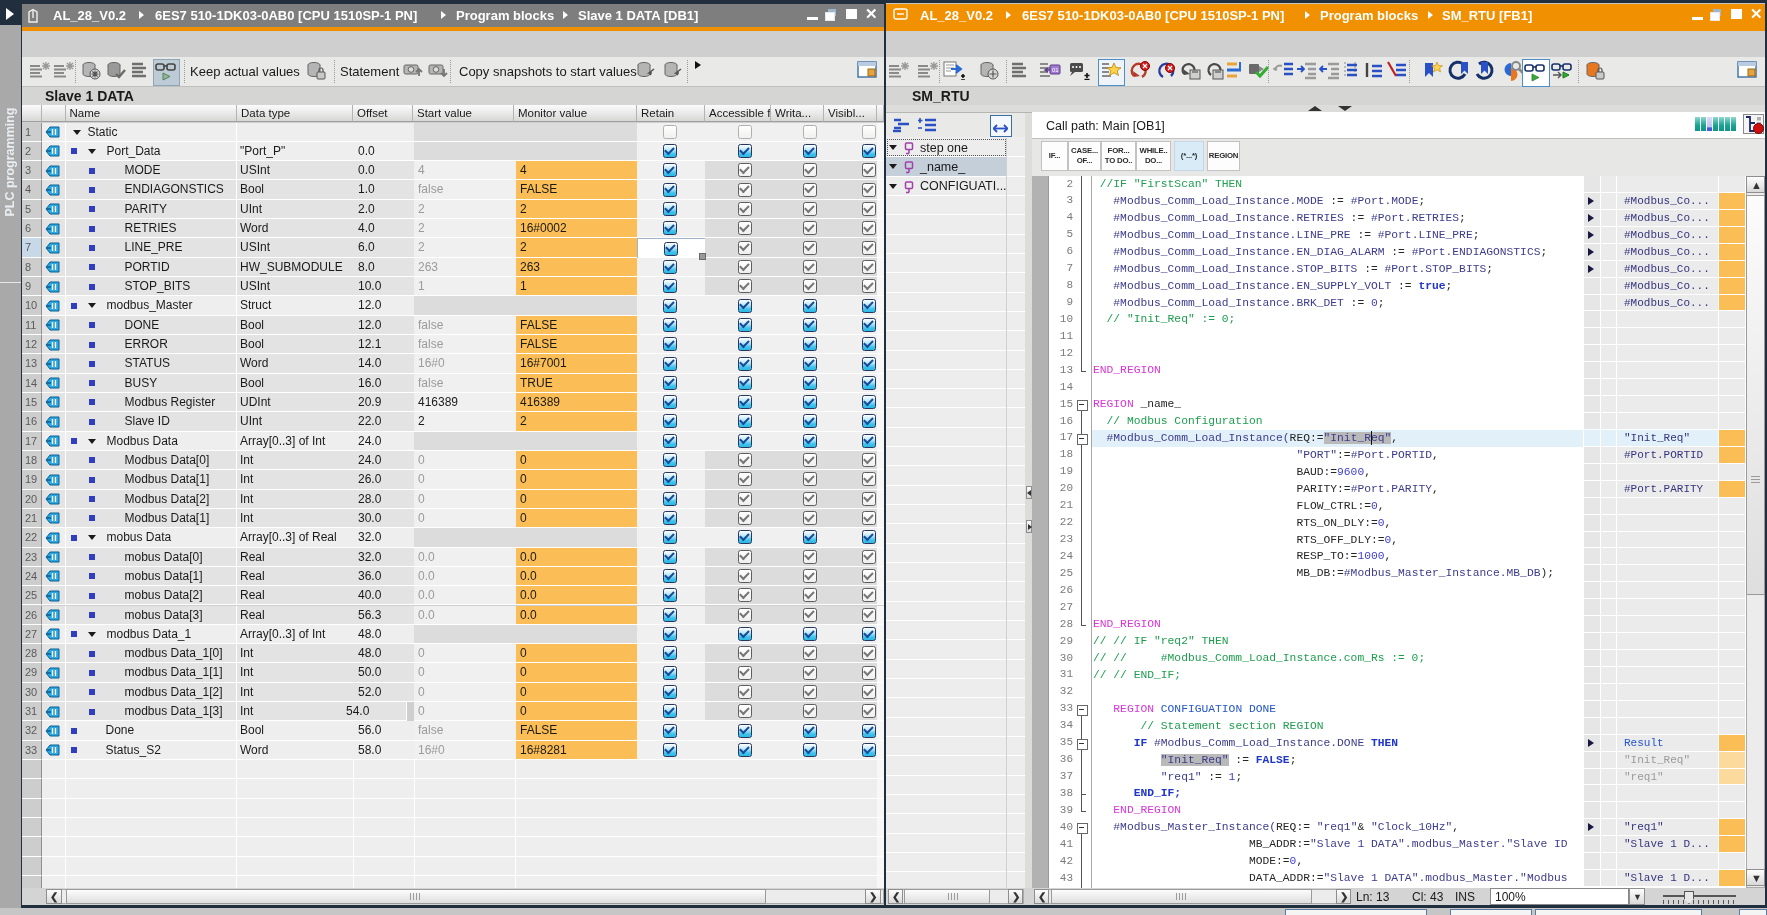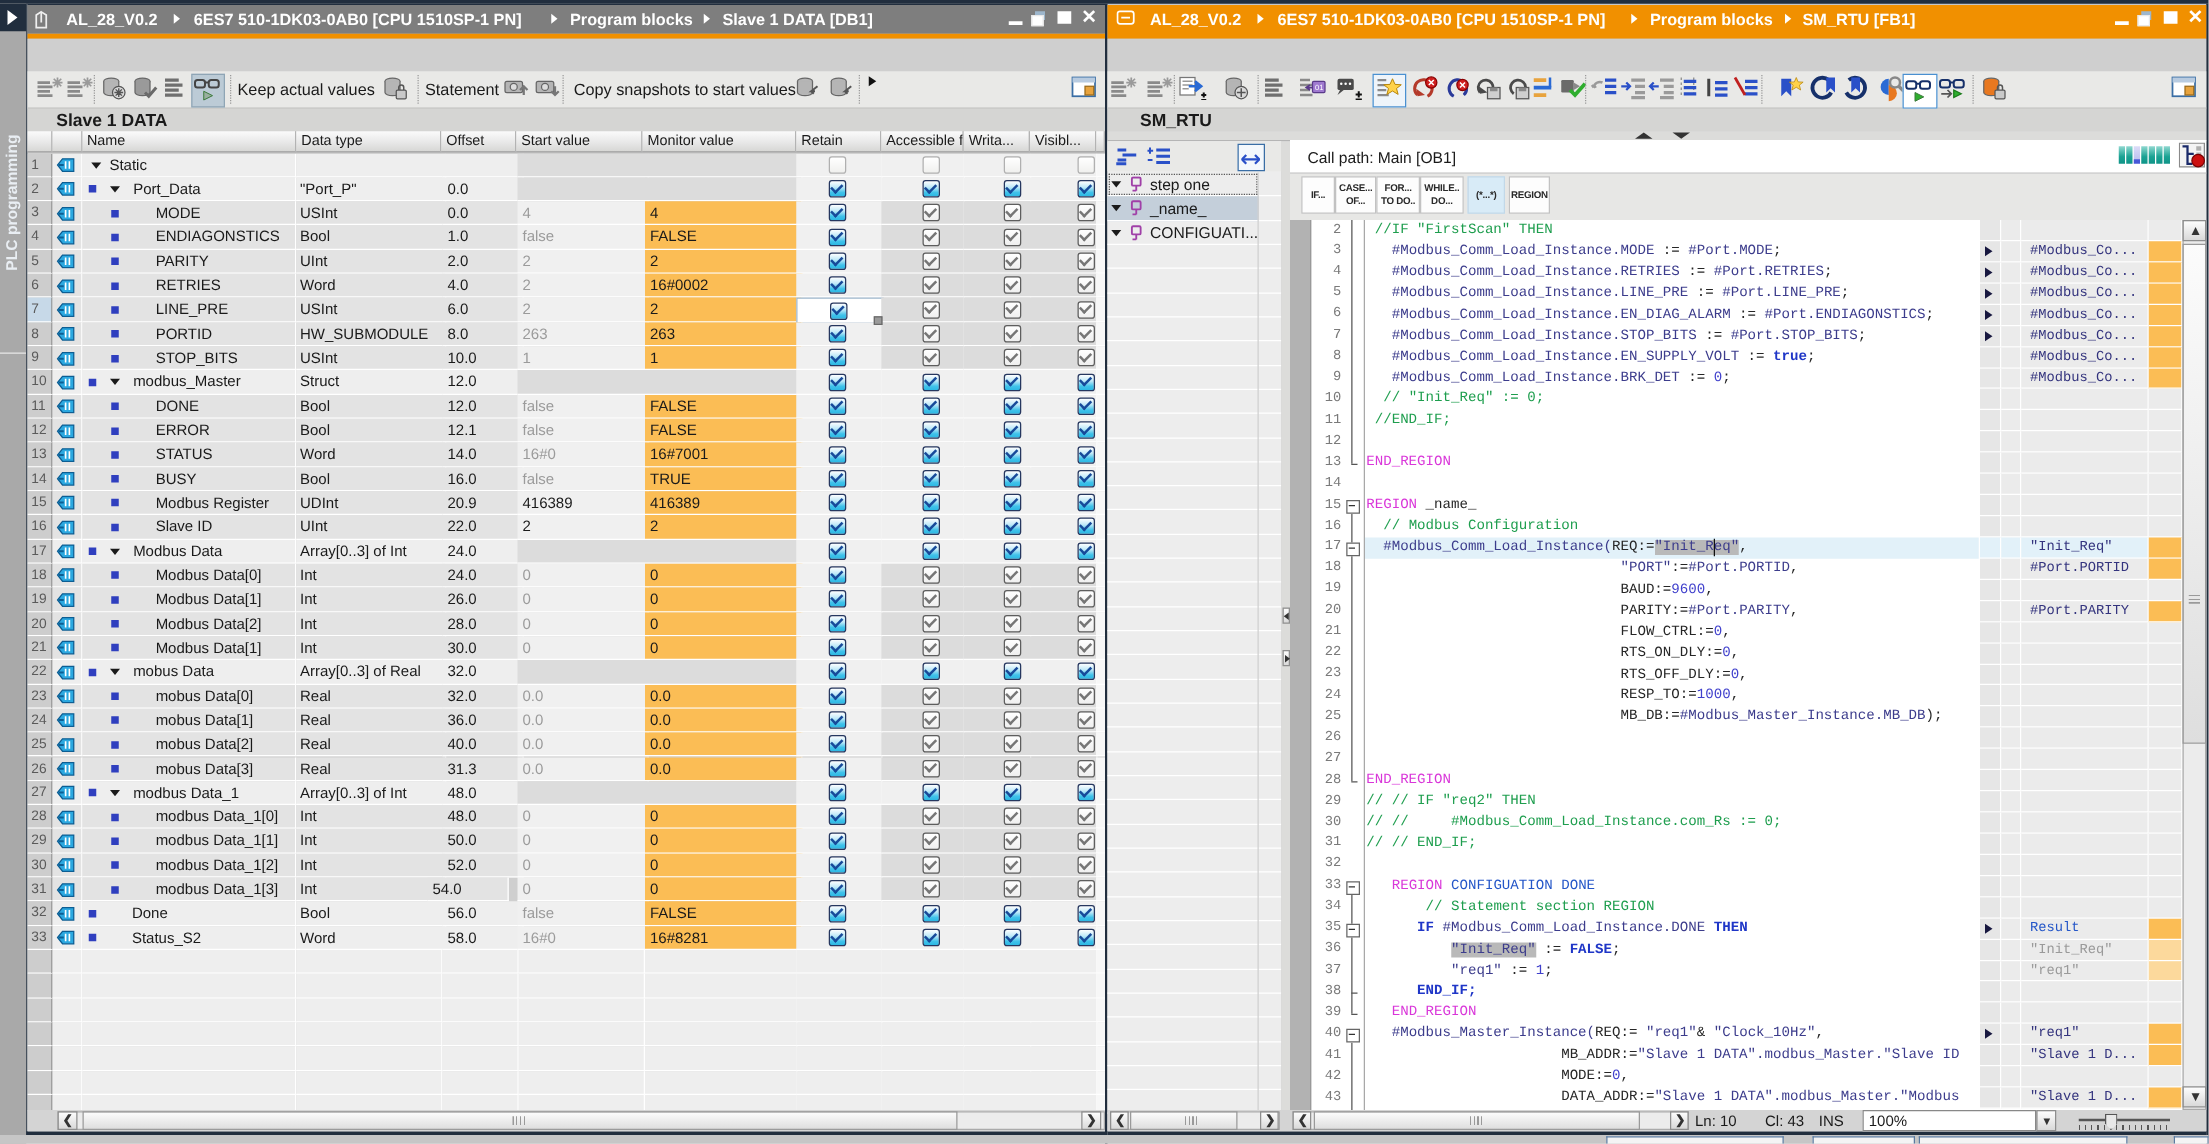--- a/index.html
+++ b/index.html
@@ -971,21 +971,21 @@
             <path d="M5 1 h9 v10 h-9 l-4-5 z" fill="#2ba8e0" stroke="#0d5e93" stroke-width="1"></path>
             <path d="M7.5 3 v6 M10.5 3 v6" stroke="#fff" stroke-width="1.3"></path>
             <path d="M2 6 h4" stroke="#0d5e93" stroke-width="1.6"></path>
           </svg>
         </div>
         <div class="cell" style="left:43.5px;width:170.5px;background:#e3e3e3">
           <span class="sq" style="left:23px"></span>
           <span style="position:absolute;left:59px">mobus Data[3]</span>
         </div>
         <div class="cell" style="left:215px;width:116px;background:#e3e3e3;padding-left:3px">Real</div>
-        <div class="cell" style="left:332px;width:60px;background:#e3e3e3;padding-left:4px">31.3</div>
+        <div class="cell" style="left:332px;width:60px;background:#e3e3e3;padding-left:4px">56.3</div>
         <div class="cell gray" style="left:392px;width:100px;background:#f0f0f0;padding-left:4px">0.0</div>
         <div class="cell" style="left:494px;width:121px;background:#fbbd55;padding-left:4px">0.0</div>
         <div class="cell" style="left:615px;width:68px;background:#f0f0f0;">
           <span class="cb b" style="left:25.5px"></span>
         </div>
         <div class="cell" style="left:683px;width:66px;background:#dcdcdc;">
           <span class="cb g" style="left:32.5px"></span>
         </div>
         <div class="cell" style="left:749px;width:53px;background:#dcdcdc;">
           <span class="cb g" style="left:31.5px"></span>
@@ -1690,21 +1690,20 @@
       <div class="cl" style="left:61px;top:67.72px;width:490px;overflow:hidden">   <span class="vr">#Modbus_Comm_Load_Instance.EN_DIAG_ALARM</span> := <span class="vr">#Port.ENDIAGONSTICS</span>;</div>
       <div class="lnum" style="left:17px;top:86.15px">7</div>
       <div class="cl" style="left:61px;top:84.65px;width:490px;overflow:hidden">   <span class="vr">#Modbus_Comm_Load_Instance.STOP_BITS</span> := <span class="vr">#Port.STOP_BITS</span>;</div>
       <div class="lnum" style="left:17px;top:103.08px">8</div>
       <div class="cl" style="left:61px;top:101.58px;width:490px;overflow:hidden">   <span class="vr">#Modbus_Comm_Load_Instance.EN_SUPPLY_VOLT</span> := <span class="kw">true</span>;</div>
       <div class="lnum" style="left:17px;top:120.00999999999999px">9</div>
       <div class="cl" style="left:61px;top:118.50999999999999px;width:490px;overflow:hidden">   <span class="vr">#Modbus_Comm_Load_Instance.BRK_DET</span> := <span class="nm">0</span>;</div>
       <div class="lnum" style="left:17px;top:136.94px">10</div>
       <div class="cl" style="left:61px;top:135.44px;width:490px;overflow:hidden">  <span class="cm">// "Init_Req" := 0;</span></div>
       <div class="lnum" style="left:17px;top:153.87px">11</div>
-      <div class="cl" style="left:61px;top:152.37px;width:490px;overflow:hidden"> <span class="cm">//END_IF;</span></div>
       <div class="lnum" style="left:17px;top:170.8px">12</div>
       <div class="lnum" style="left:17px;top:187.73px">13</div>
       <div class="cl" style="left:61px;top:186.23px;width:490px;overflow:hidden"><span class="mg">END_REGION</span></div>
       <div class="lnum" style="left:17px;top:204.66px">14</div>
       <div class="lnum" style="left:17px;top:221.59px">15</div>
       <div class="cl" style="left:61px;top:220.09px;width:490px;overflow:hidden"><span class="mg">REGION</span> _name_</div>
       <div class="lnum" style="left:17px;top:238.51999999999998px">16</div>
       <div class="cl" style="left:61px;top:237.01999999999998px;width:490px;overflow:hidden">  <span class="cm">// Modbus Configuration</span></div>
       <div class="lnum" style="left:17px;top:255.45px">17</div>
       <div class="cl" style="left:61px;top:253.95px;width:490px;overflow:hidden">  <span class="vr">#Modbus_Comm_Load_Instance(</span>REQ:=<span class="vr"><span class="sel">"Init_Req"</span></span>,</div>
@@ -1977,21 +1976,21 @@
       <div class="abs" style="left:62px;top:5px;width:10px;height:7px;background:repeating-linear-gradient(90deg,#9a9a9a 0 1px,transparent 1px 3px)"></div>
       <div class="sbtn" style="left:122px;top:1px;width:15px;height:15px"></div>
       <div class="arrow" style="left:126px;top:4px;font-size:10px">❯</div>
       <div class="strack" style="left:148px;top:1px;width:317px;height:15px"></div>
       <div class="sbtn" style="left:148px;top:1px;width:15px;height:15px"></div>
       <div class="arrow" style="left:152px;top:4px;font-size:10px">❮</div>
       <div class="sthumb" style="left:165px;top:1px;width:261px;height:15px"></div>
       <div class="abs" style="left:290px;top:5px;width:10px;height:7px;background:repeating-linear-gradient(90deg,#9a9a9a 0 1px,transparent 1px 3px)"></div>
       <div class="sbtn" style="left:450px;top:1px;width:15px;height:15px"></div>
       <div class="arrow" style="left:454px;top:4px;font-size:10px">❯</div>
-      <div class="abs" style="left:470px;top:2px;font-size:12px;color:#1a1a1a">Ln: 10</div>
+      <div class="abs" style="left:470px;top:2px;font-size:12px;color:#1a1a1a">Ln: 13</div>
       <div class="abs" style="left:526px;top:2px;font-size:12px;color:#1a1a1a">Cl: 43</div>
       <div class="abs" style="left:569px;top:2px;font-size:12px;color:#1a1a1a">INS</div>
       <div class="abs" style="left:604px;top:0;width:139px;height:17px;background:#fff;border:1px solid #888;box-sizing:border-box"></div>
       <div class="abs" style="left:609px;top:2px;font-size:12px;color:#1a1a1a">100%</div>
       <div class="sbtn" style="left:743px;top:0;width:16px;height:17px"></div>
       <div class="arrow" style="left:747px;top:5px;font-size:9px">▼</div>
       <div class="abs" style="left:777px;top:7px;width:73px;height:1.5px;background:#555"></div>
       <div class="abs" style="left:777px;top:12px;width:73px;height:4px;background:repeating-linear-gradient(90deg,#555 0 1px,transparent 1px 5px)"></div>
       <div class="abs" style="left:798px;top:3px;width:8px;height:11px;background:#e8e8e8;border:1px solid #555;clip-path:polygon(0 0,100% 0,100% 60%,50% 100%,0 60%)"></div>
     </div>

